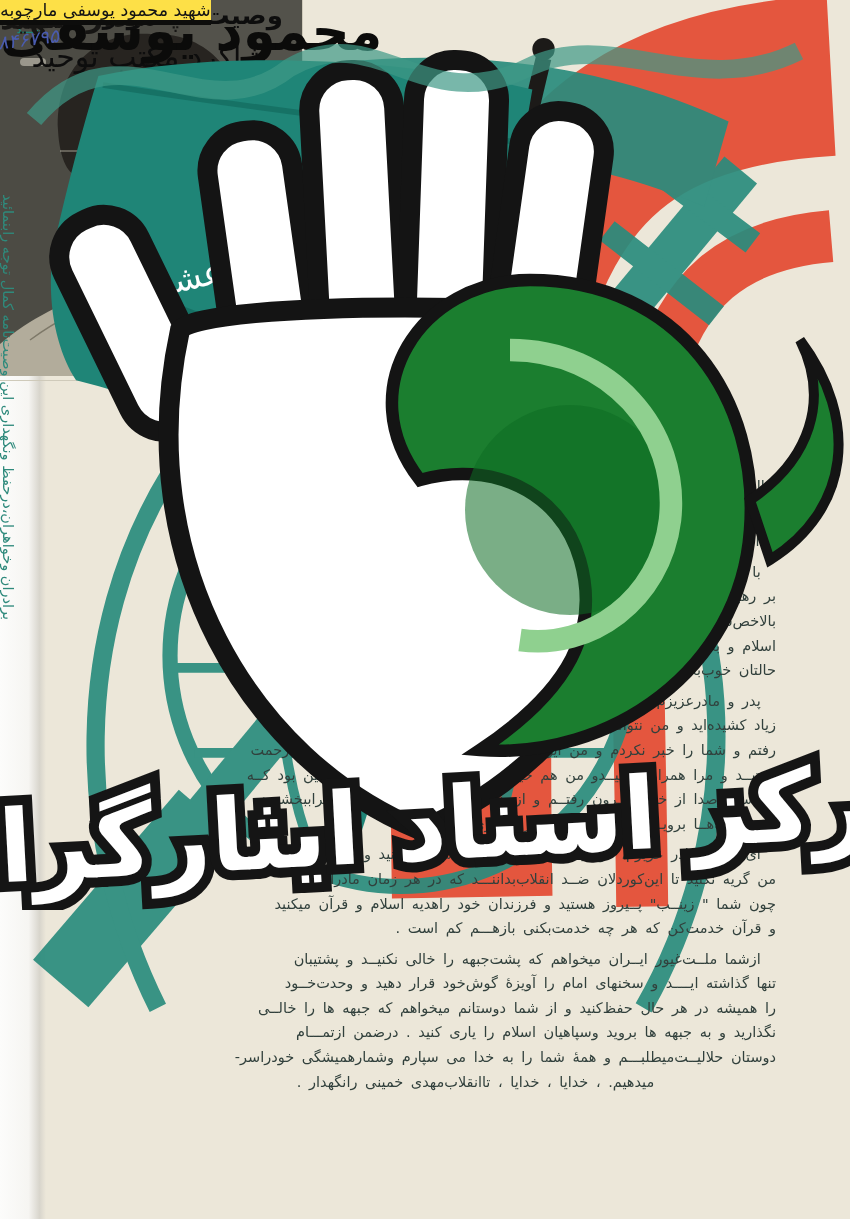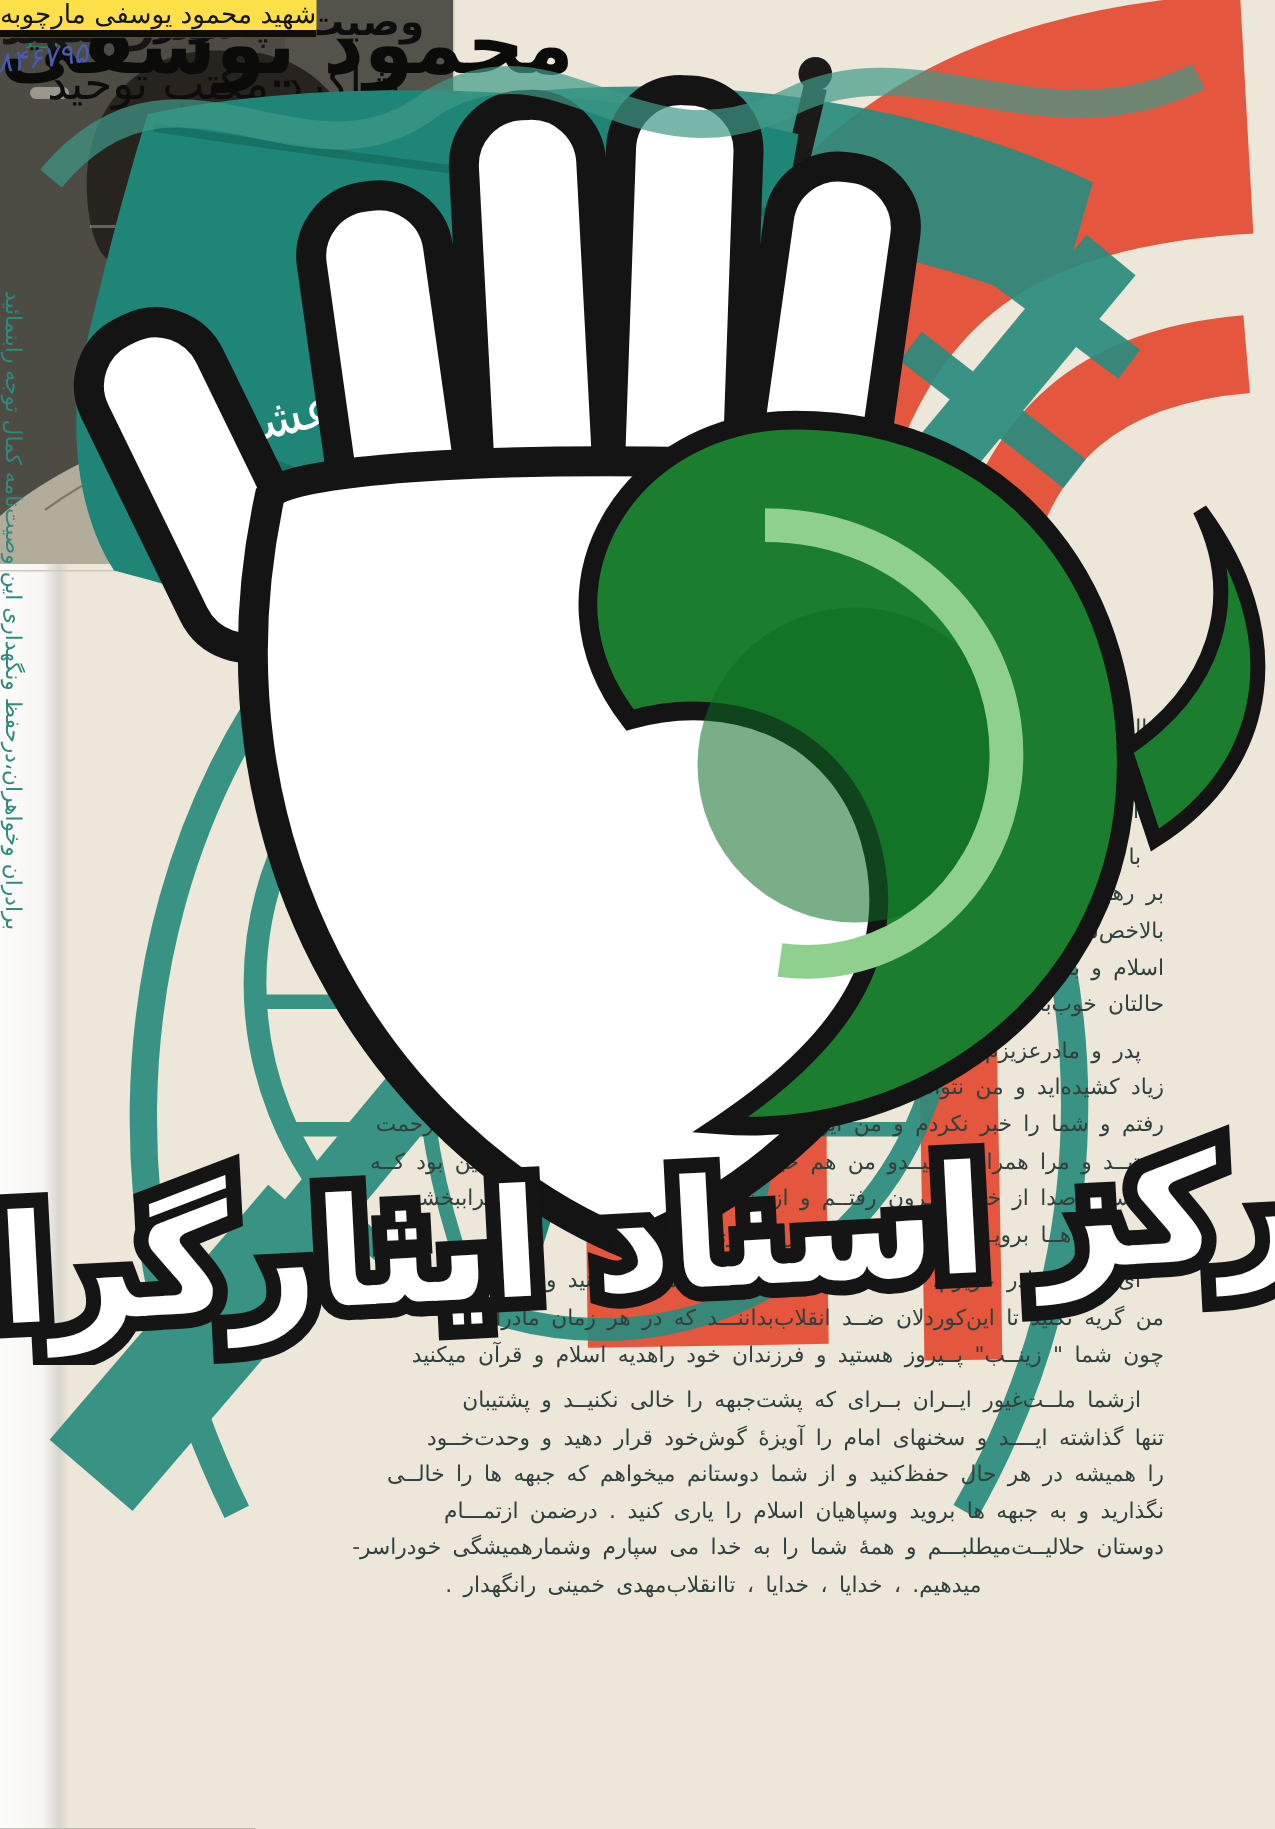--- a/index.html
+++ b/index.html
@@ -215,23 +215,24 @@
         <div class="tline">زیاد کشیده‌اید و من نتوانستم برای شما کاری بکنم والان هم که من به جبهــــه</div>
         <div class="tline">رفتم و شما را خبر نکردم و من این لیاقت‌را در خود نمی دیدم که شما به زحمت</div>
         <div class="tline">بیفتیــد و مرا همراهی کنیــدو من هم خیلی خجالت میکشیدم و برای همین بود کــه</div>
         <div class="tline">بی سر وصدا از خانه بیــرون رفتــم و از شما برادرهایم میخواهم که مراببخشیــد</div>
         <div class="tline">و به جبهه‌هــا برویــد و اسلام و قرآن را یـــاری کنید .</div>
       </div>
     <div class="para">
         <div class="tline">  ای پدر و مادر عزیزم، کوه باشید و همچون‌کوه استقامت‌کنید ودرعــزای</div>
         <div class="tline">من گریه نکنید تا این‌کوردلان ضــد انقلاب‌بداننـــد که در هر زمان مادرانی-</div>
         <div class="tline">چون شما " زینــب" پــیروز هستید و فرزندان خود راهدیه اسلام و قرآن میکنید</div>
-      </div>
-    <div class="para">
-        <div class="tline">  ازشما ملــت‌غیور ایــران بــرای که پشت‌جبهه را خالی نکنیــد و پشتیبان</div>
+        <div class="tline">و قرآن خدمت‌کن که هر چه خدمت‌بکنی بازهـــم کم است .</div>
+      </div>
+    <div class="para">
+        <div class="tline">  ازشما ملــت‌غیور ایــران میخواهم که پشت‌جبهه را خالی نکنیــد و پشتیبان</div>
         <div class="tline">تنها گذاشته ایــــد و سخنهای امام را آویزهٔ گوش‌خود قرار دهید و وحدت‌خــود</div>
         <div class="tline">را همیشه در هر حال حفظ‌کنید و از شما دوستانم میخواهم که جبهه ها را خالــی</div>
         <div class="tline">نگذارید و به جبهه ها بروید وسپاهیان اسلام را یاری کنید . درضمن ازتمـــام</div>
         <div class="tline">دوستان حلالیــت‌میطلبـــم و همهٔ شما را به خدا می سپارم وشمارهمیشگی خودراسر-</div>
         <div class="tline">                میدهیم. ، خدایا ، خدایا ، تاانقلاب‌مهدی خمینی رانگهدار .</div>
       </div>
   </div>
   <div class="abs sig">محمودیوسفی</div>
 
   <div class="abs vnote">

